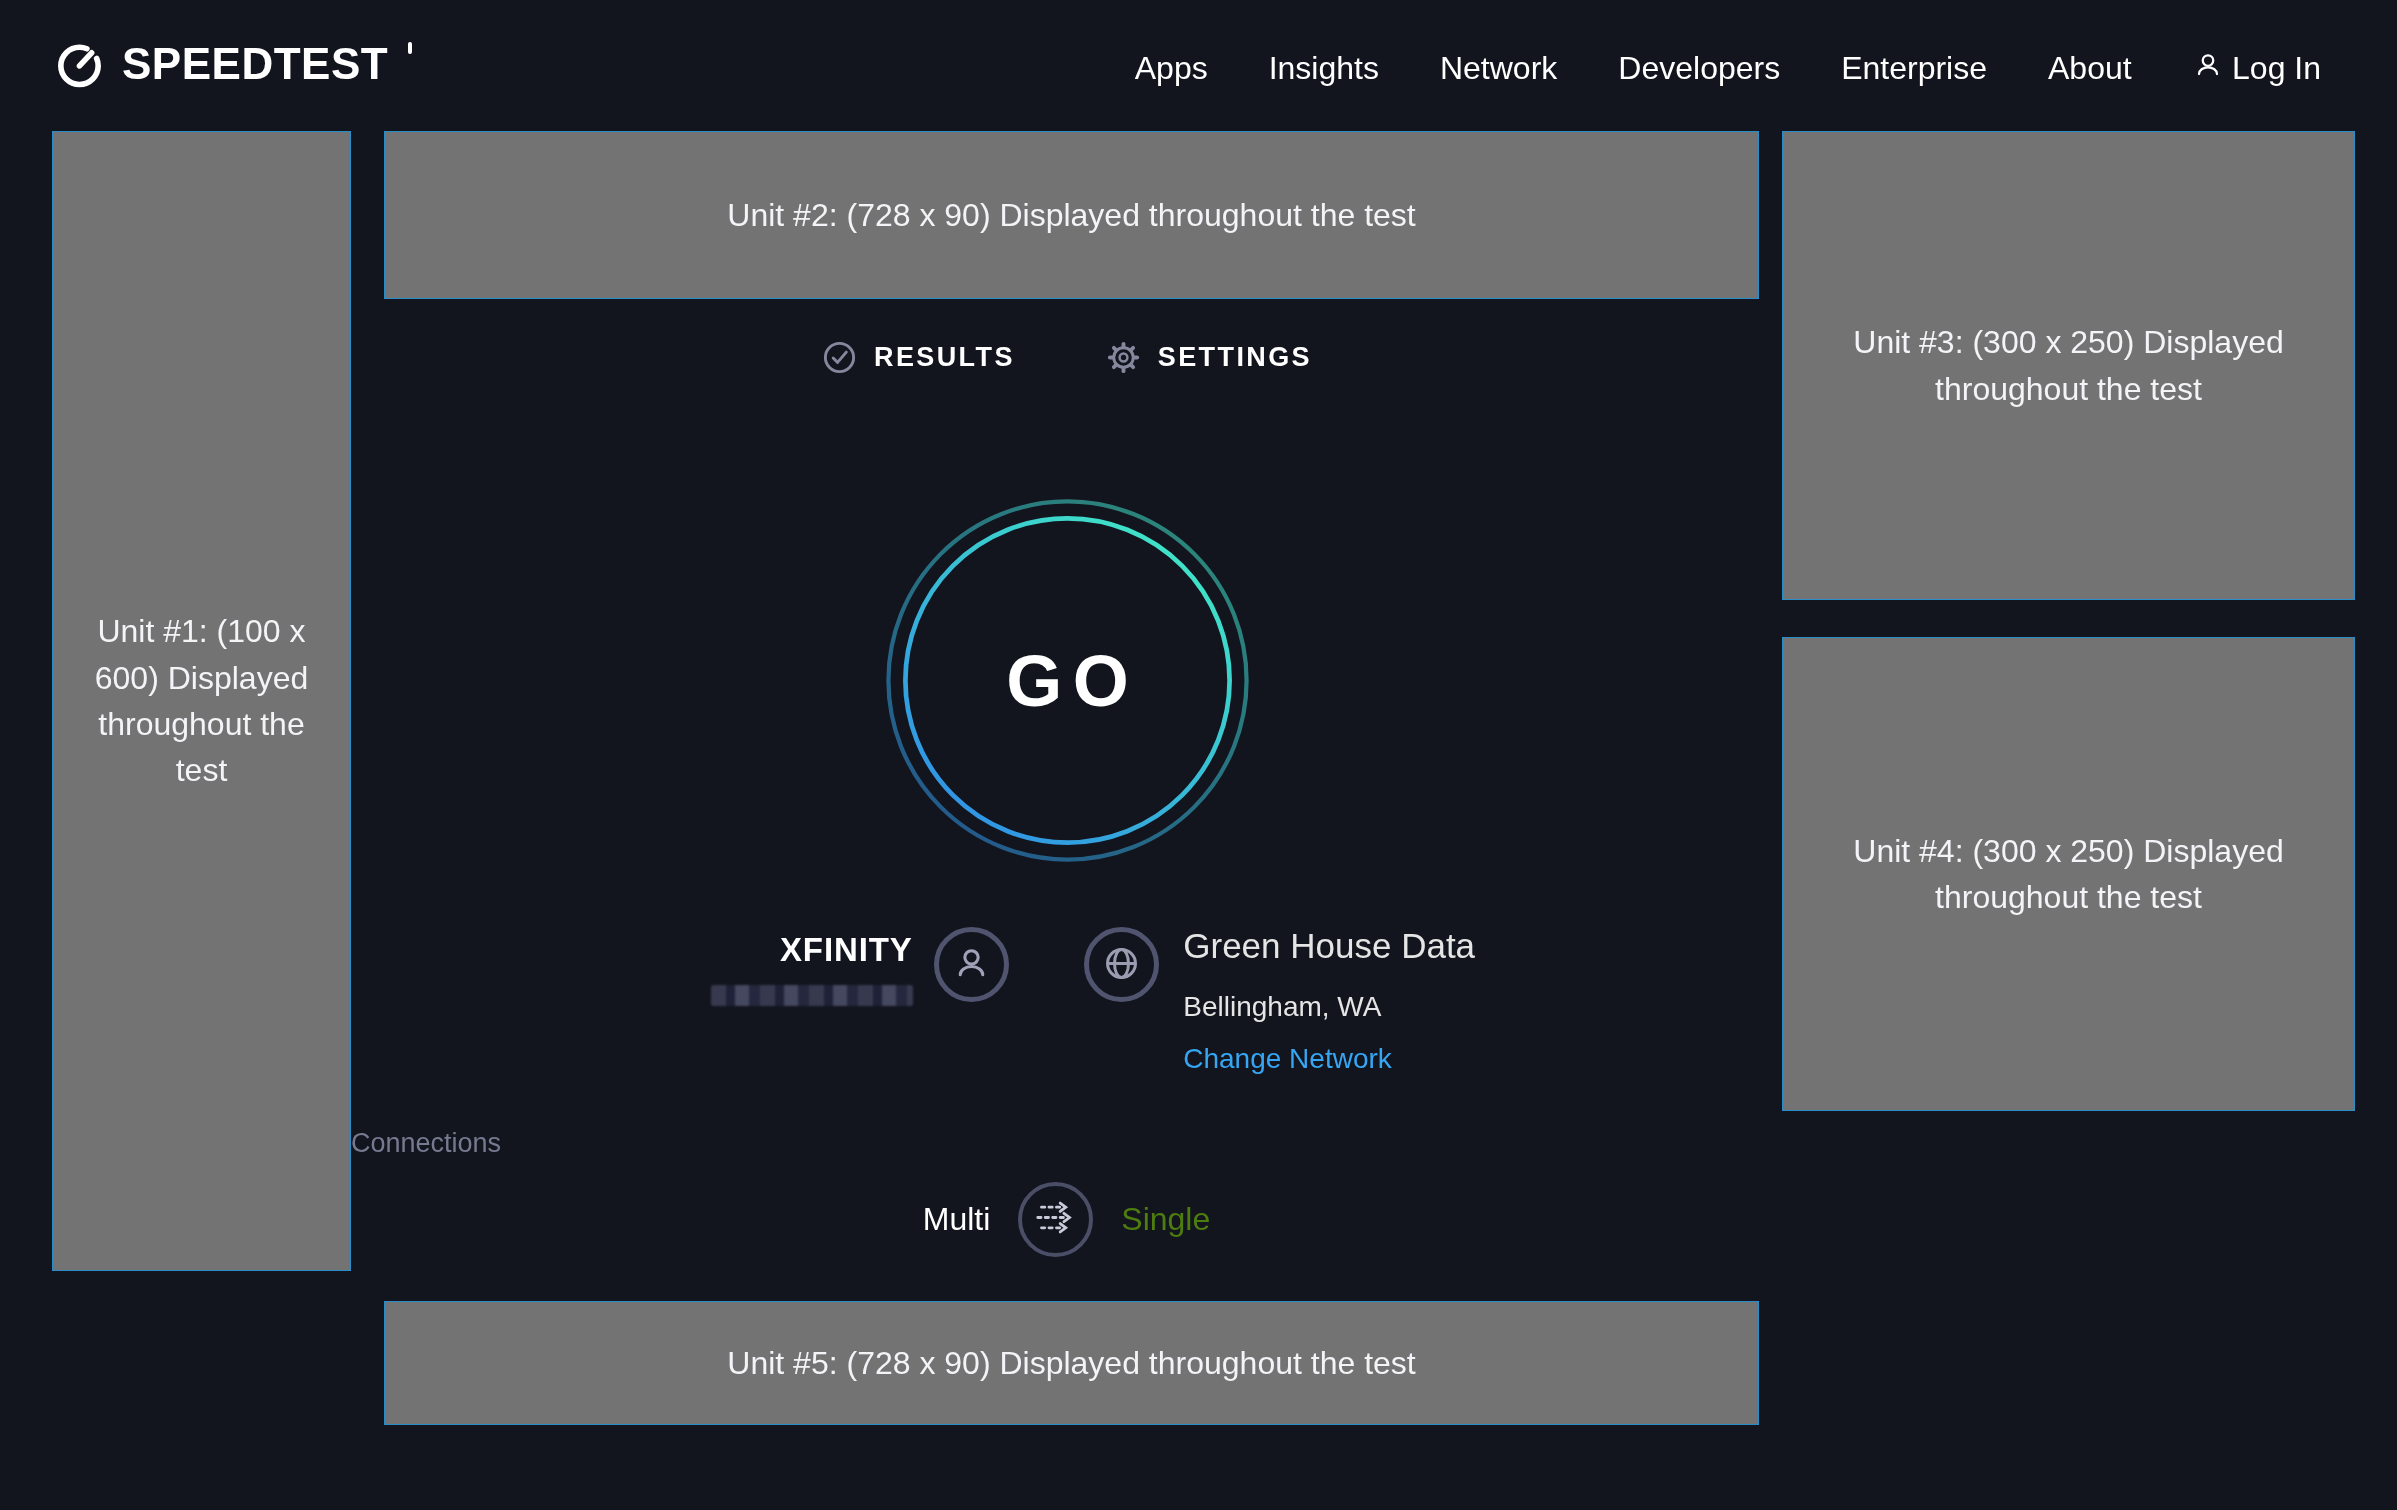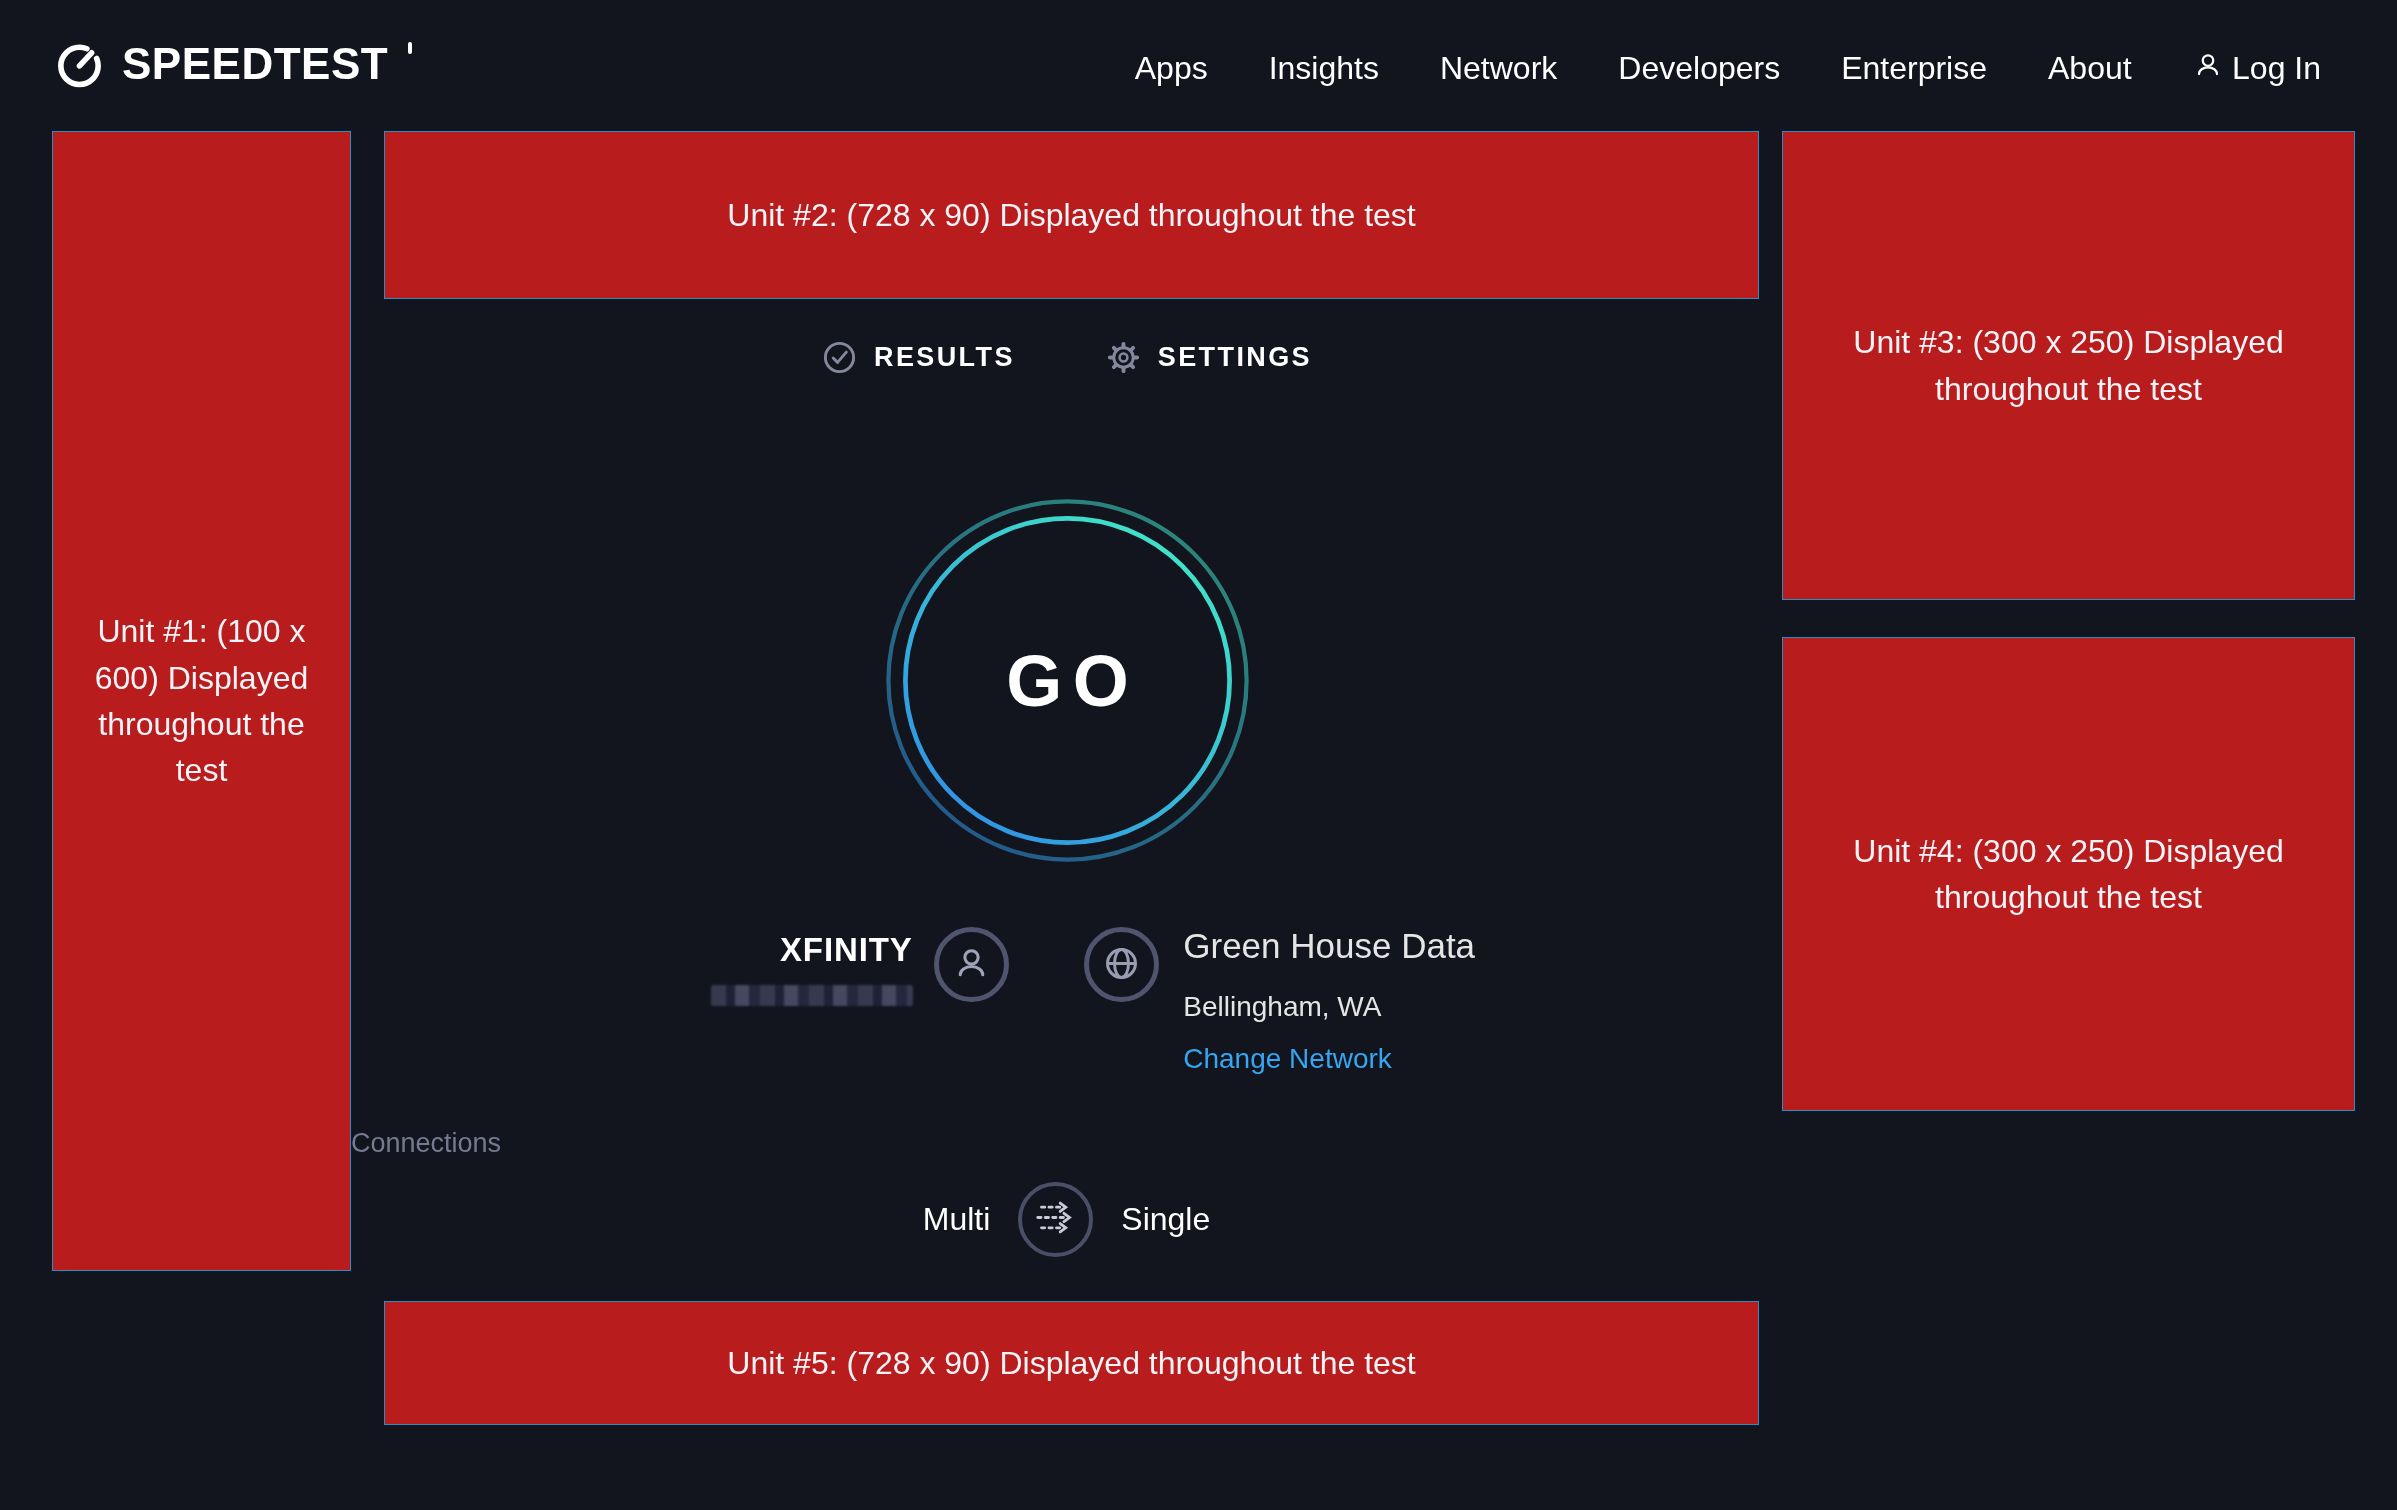--- a/index.html
+++ b/index.html
@@ -8,21 +8,21 @@
 
   
   .logo{position:absolute;left:52px;top:36px;display:flex;align-items:flex-start;gap:15px;cursor:pointer;}
   .logo-text{font-size:44px;font-weight:700;letter-spacing:0.5px;line-height:56px;}
   .logo-tm{display:inline-block;width:3.8px;height:12.2px;background:#fff;border-radius:1.9px;margin-left:4.7px;margin-top:5.6px;}
   .nav-items{position:absolute;right:76px;top:0;height:137px;display:flex;align-items:center;gap:61px;}
   .nav-item{font-size:32px;color:#fff;cursor:pointer;white-space:nowrap;}
   .login{display:flex;align-items:center;gap:9.4px;}
 
   
-  .ad{position:absolute;background:#b91c1c;border:1.9px solid #2b8dc8;box-sizing:border-box;
+  .ad{position:absolute;background:#737373;border:1.9px solid #2b8dc8;box-sizing:border-box;
       display:flex;align-items:center;justify-content:center;text-align:center;
       color:#f4f4f8;font-size:32px;line-height:1.45;}
   .ad-1{left:52px;top:131px;width:299px;height:1140px;}
   .ad-1 span{width:247px;}
   .ad-2{left:384px;top:131px;width:1375px;height:168px;}
   .ad-3{left:1782px;top:131px;width:573px;height:469px;}
   .ad-3 span{width:452px;}
   .ad-4{left:1782px;top:637px;width:573px;height:474px;}
   .ad-4 span{width:452px;}
   .ad-5{left:384px;top:1301px;width:1375px;height:124px;}
@@ -51,21 +51,21 @@
   .server-col{width:395px;margin-left:24.5px;}
   .server-name{font-size:35px;font-weight:500;margin-top:7.5px;color:#e5e5e5;}
   .server-loc{font-size:28px;color:#e5e5e5;margin-top:25px;}
   .change-server{font-size:28px;color:#36a6f2;margin-top:20px;cursor:pointer;display:inline-block;}
 
   
   .connections{position:absolute;left:351px;width:1431px;top:1128px;text-align:left;}
   .connections-label{font-size:27px;color:#767a90;}
   .connections-row{margin-top:22.6px;display:flex;justify-content:center;align-items:center;gap:28px;}
   .conn-multi{font-size:32px;color:#fff;font-weight:500;cursor:pointer;}
-  .conn-single{font-size:32px;color:#ffffff;cursor:pointer;}
+  .conn-single{font-size:32px;color:#4d7c0f;cursor:pointer;}
   .conn-toggle{width:75px;height:75px;border:4.7px solid #4a4e66;border-radius:50%;box-sizing:border-box;
       display:flex;align-items:center;justify-content:center;cursor:pointer;flex:none;}
 </style>
 </head>
 <body>
 
 <div class="screen">
 
   <div class="logo">
     <span>

